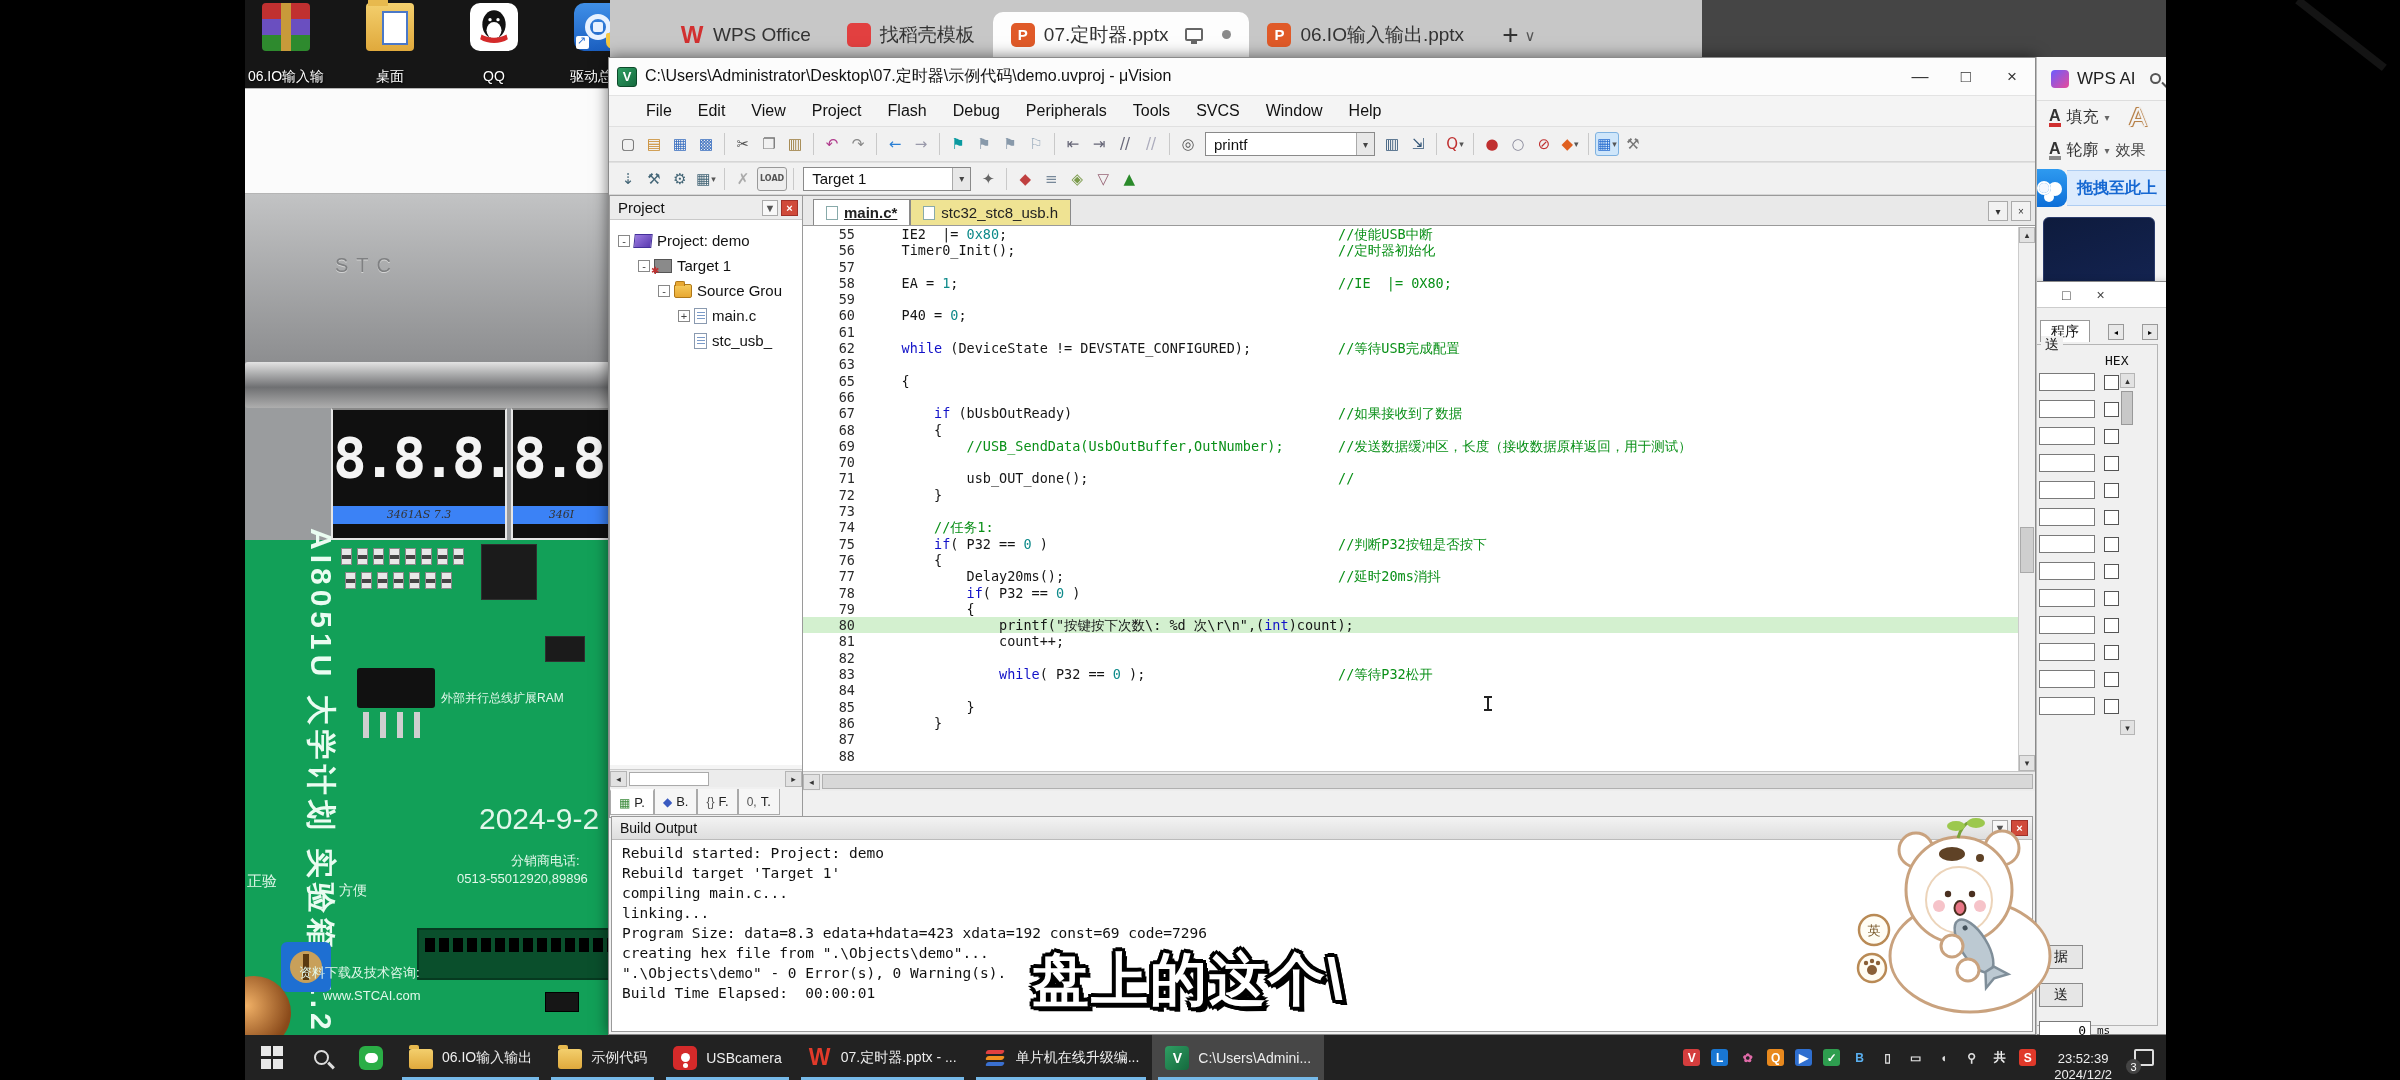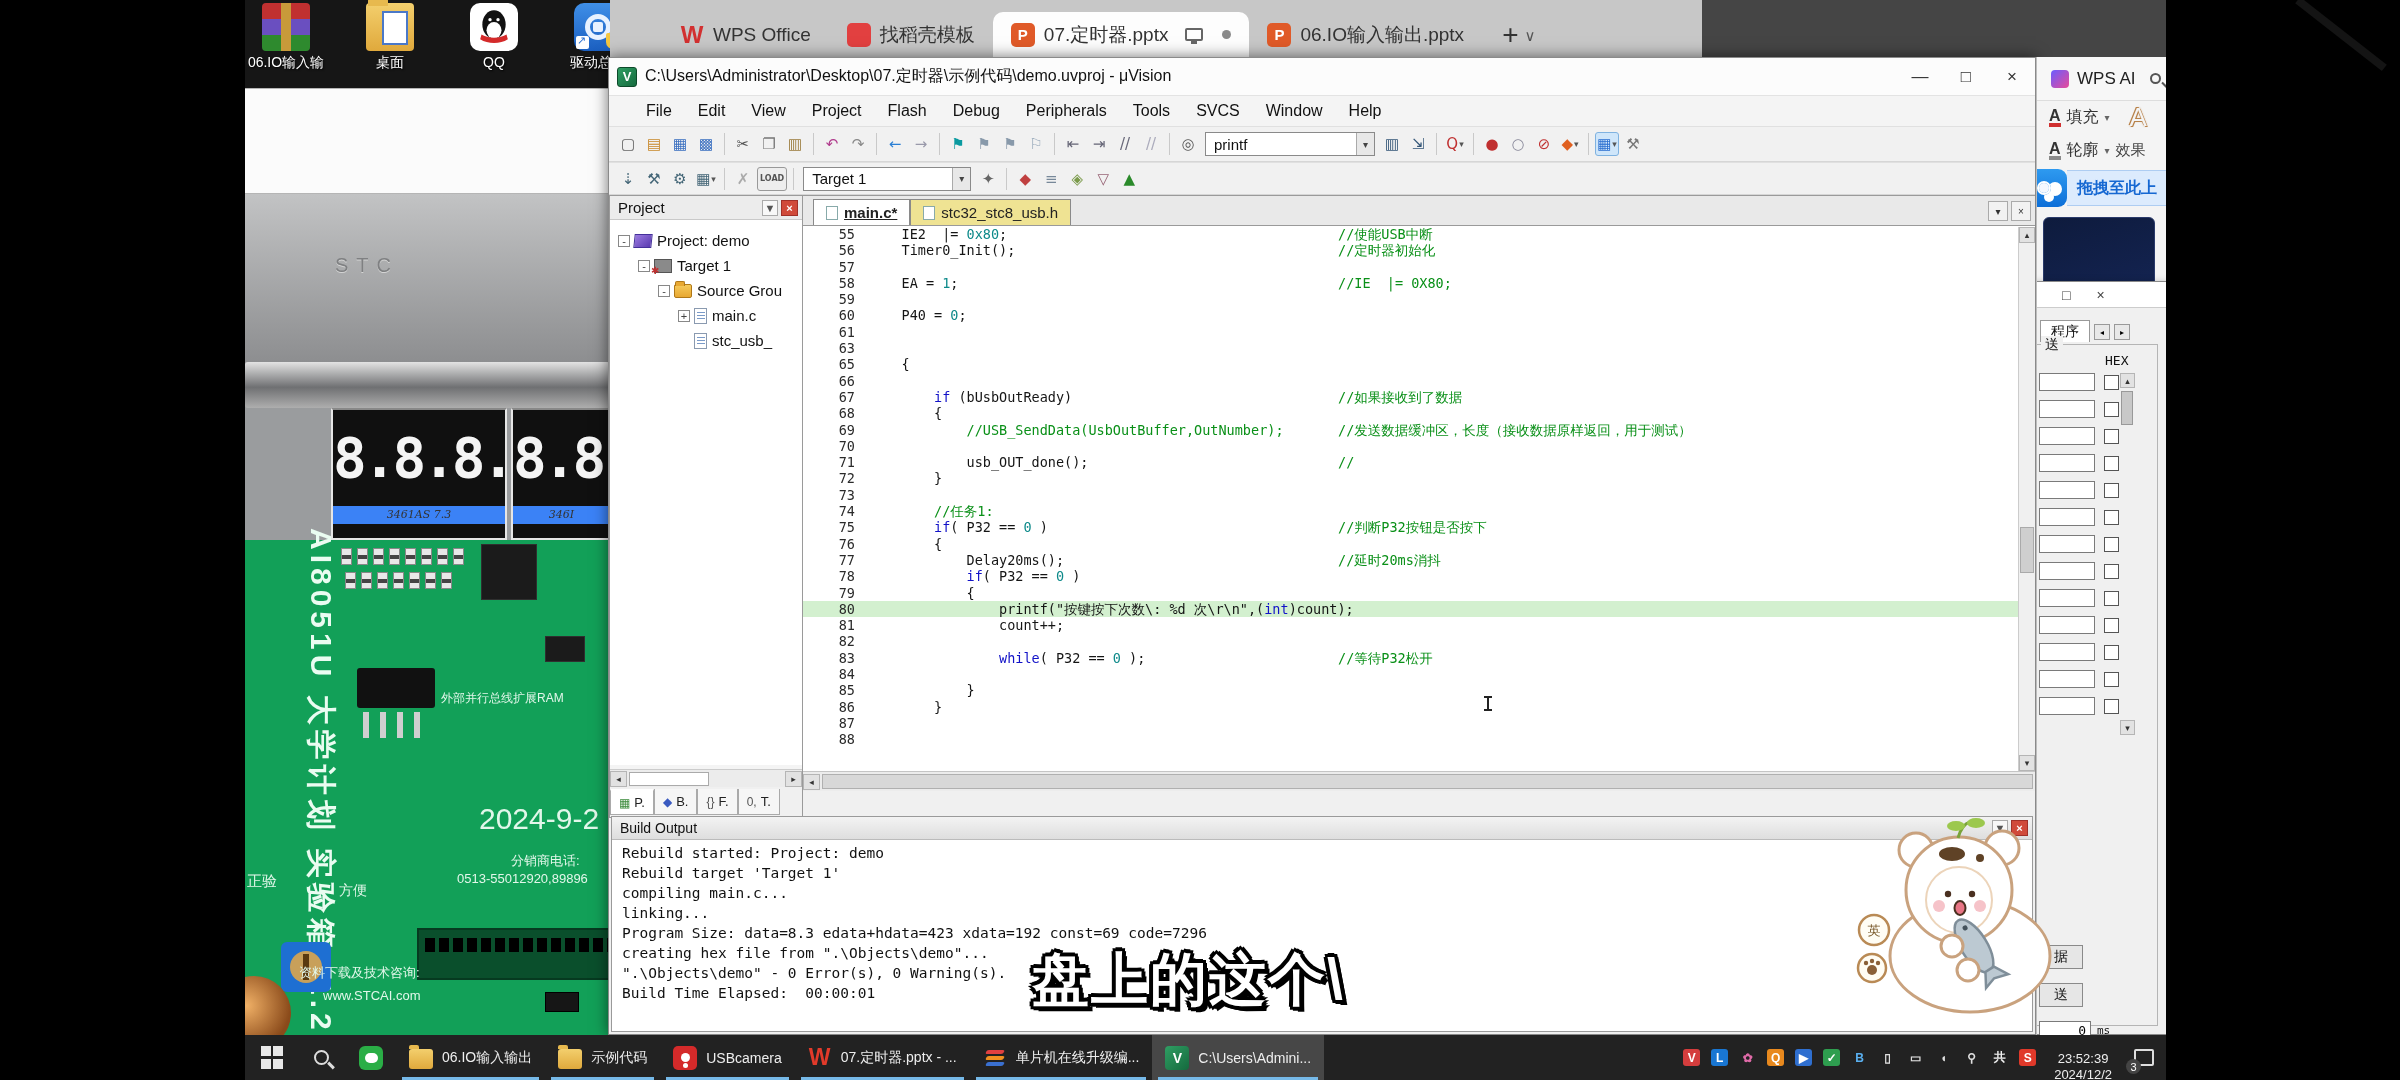--- a/index.html
+++ b/index.html
@@ -8,21 +8,21 @@
   #root{position:relative;width:2400px;height:1080px;background:#000;overflow:hidden}
 
   
   #leftblack{position:absolute;left:0;top:0;width:245px;height:1080px;background:#000}
   #rightblack{position:absolute;left:2166px;top:0;width:234px;height:1080px;background:#000}
   #rightblack .slash{position:absolute;left:120px;top:30px;width:110px;height:8px;background:#141414;transform:rotate(38deg)}
 
   
   #leftzone{position:absolute;left:245px;top:0;width:365px;height:1035px;background:#161616;overflow:hidden}
   #deskicons{position:absolute;left:4px;top:3px;display:flex;gap:30px}
-  .dicon{width:74px;display:flex;flex-direction:column;align-items:center;gap:3px}
+  .dicon{width:74px;display:flex;flex-direction:column;align-items:center;gap:17px}
   .dicon .lbl{color:#fff;font-size:14px;text-shadow:1px 1px 2px #000;white-space:nowrap}
   .tile{width:48px;height:48px;position:relative}
   .tile-rar{background:linear-gradient(180deg,#c03030 0 34%,#6a4fc0 34% 67%,#2e8a2e 67%);border-radius:4px}
   .tile-rar:after{content:"";position:absolute;left:19px;top:0;width:10px;height:100%;background:#c89a3a}
   .tile-folder{background:linear-gradient(180deg,#f3cf6d,#e0a93c);border-radius:4px}
   .tile-folder:before{content:"";position:absolute;left:2px;top:-5px;width:20px;height:8px;background:#e7b94e;border-radius:3px 3px 0 0}
   .tile-folder:after{content:"";position:absolute;right:6px;top:8px;width:22px;height:30px;background:#fff;border:2px solid #4a78c8}
   .tile-qq{background:#fff;border-radius:10px;display:flex;align-items:center;justify-content:center}
   .tile-driver{background:linear-gradient(180deg,#3f8fe8,#1b5fc0);border-radius:10px;display:flex;align-items:center;justify-content:center}
   .gear{width:26px;height:26px;border:5px solid #e8f2ff;border-radius:50%;position:relative}
@@ -162,21 +162,21 @@
   .fmtA.ol{border-bottom-color:#8a8a8a}
   .fmtrow .car{font-size:10px;color:#666}
   .fmtrow .bigA{font-size:26px;color:#f4f4f4;text-shadow:0 0 2px #b8824a,1px 1px 0 #b8824a,-1px -1px 0 #b8824a;margin-left:14px}
   #dragpill{position:absolute;left:-8px;top:110px;width:146px;height:42px;display:flex;align-items:center}
   #dragpill .ic{width:38px;height:38px;border-radius:9px;background:linear-gradient(180deg,#2e9af0,#0d6fd8);position:relative;flex:none}
   #dragpill .ic:after{content:"";position:absolute;left:8px;top:12px;width:10px;height:10px;border:2px solid #fff;border-radius:50%;box-shadow:12px 0 0 -2px #f4f8ff inset, 11px 1px 0 0 #fff, 5px 9px 0 -2px #fff}
   #dragpill .pill{flex:1;height:36px;background:#dcebfd;border:1px solid #aecdf2;border-left:none;display:flex;align-items:center;padding-left:10px;color:#1668d2;font-weight:bold;font-size:16px;white-space:nowrap}
   #thumb{position:absolute;left:6px;top:160px;width:112px;height:120px;border-radius:6px;background:linear-gradient(160deg,#0e1b3d,#16275a);border:1px solid #2a3a6a;color:#93a5cc;font-size:10px;padding-top:78px;padding-left:10px;line-height:14px}
   #serial{position:absolute;left:-46px;top:224px;width:176px;height:754px;background:#f0f0f0;border:1px solid #8a8a8a;box-shadow:2px 2px 8px rgba(0,0,0,.3)}
   #serial .bar{height:26px;background:#fff;border-bottom:1px solid #ccc;display:flex;align-items:center;justify-content:flex-start;gap:26px;padding-left:70px;color:#444;font-size:14px}
-  #serial .tabrow{height:26px;display:flex;align-items:flex-end;padding-left:48px;gap:4px;margin-top:8px}
+  #serial .tabrow{height:26px;display:flex;align-items:flex-end;padding-left:48px;gap:18px;margin-top:8px}
   #serial .stab{height:22px;padding:0 10px;background:#fff;border:1px solid #999;border-bottom:none;font-size:14px;color:#111;display:flex;align-items:center}
   #serial .arr{width:16px;height:16px;border:1px solid #999;background:#e8e8e8;font-size:8px;display:flex;align-items:center;justify-content:center;margin-bottom:2px}
   #sgroup{position:absolute;left:40px;top:62px;right:8px;bottom:8px;border:1px solid #b5b5b5;background:#f0f0f0}
   #sgroup .glab{position:absolute;left:8px;top:-9px;background:#f0f0f0;padding:0 4px;font-size:14px;color:#111}
   #sgroup .hex{position:absolute;left:72px;top:8px;font-size:13px;color:#111;font-family:"DejaVu Sans Mono",monospace}
   .hexrow{position:absolute;left:6px;display:flex;align-items:center;gap:9px}
   .hexrow .inp{width:56px;height:18px;background:#fff;border:1px solid #7a7a7a}
   .chk{width:15px;height:15px;background:#fff;border:1px solid #555}
   #svs{position:absolute;right:22px;top:28px;width:15px;height:362px}
   #svs .sbtn{width:15px;height:15px}
@@ -496,20 +496,21 @@
           </div>
         <div id="code">
           <div id="ibeam"></div>
         <div class="cline"><span class="ln">55</span><span><span class="tok-p">    IE2  |= </span><span class="tok-n">0x80</span><span class="tok-p">;</span></span><span class="cmt tok-c">//使能USB中断</span></div>
             <div class="cline"><span class="ln">56</span><span><span class="tok-p">    Timer0_Init();</span></span><span class="cmt tok-c">//定时器初始化</span></div>
             <div class="cline"><span class="ln">57</span><span></span></div>
             <div class="cline"><span class="ln">58</span><span><span class="tok-p">    EA = </span><span class="tok-n">1</span><span class="tok-p">;</span></span><span class="cmt tok-c">//IE  |= 0X80;</span></div>
             <div class="cline"><span class="ln">59</span><span></span></div>
             <div class="cline"><span class="ln">60</span><span><span class="tok-p">    P40 = </span><span class="tok-n">0</span><span class="tok-p">;</span></span></div>
             <div class="cline"><span class="ln">61</span><span></span></div>
+            <div class="cline"><span class="ln">62</span><span><span class="tok-p">    </span><span class="tok-k">while</span><span class="tok-p"> (DeviceState != DEVSTATE_CONFIGURED);</span></span><span class="cmt tok-c">//等待USB完成配置</span></div>
             <div class="cline"><span class="ln">63</span><span></span></div>
             <div class="cline"><span class="ln">65</span><span><span class="tok-p">    {</span></span></div>
             <div class="cline"><span class="ln">66</span><span></span></div>
             <div class="cline"><span class="ln">67</span><span><span class="tok-p">        </span><span class="tok-k">if</span><span class="tok-p"> (bUsbOutReady)</span></span><span class="cmt tok-c">//如果接收到了数据</span></div>
             <div class="cline"><span class="ln">68</span><span><span class="tok-p">        {</span></span></div>
             <div class="cline"><span class="ln">69</span><span><span class="tok-c">            //USB_SendData(UsbOutBuffer,OutNumber);</span></span><span class="cmt tok-c">//发送数据缓冲区，长度（接收数据原样返回，用于测试）</span></div>
             <div class="cline"><span class="ln">70</span><span></span></div>
             <div class="cline"><span class="ln">71</span><span><span class="tok-p">            usb_OUT_done();</span></span><span class="cmt tok-c">//</span></div>
             <div class="cline"><span class="ln">72</span><span><span class="tok-p">        }</span></span></div>
             <div class="cline"><span class="ln">73</span><span></span></div>

